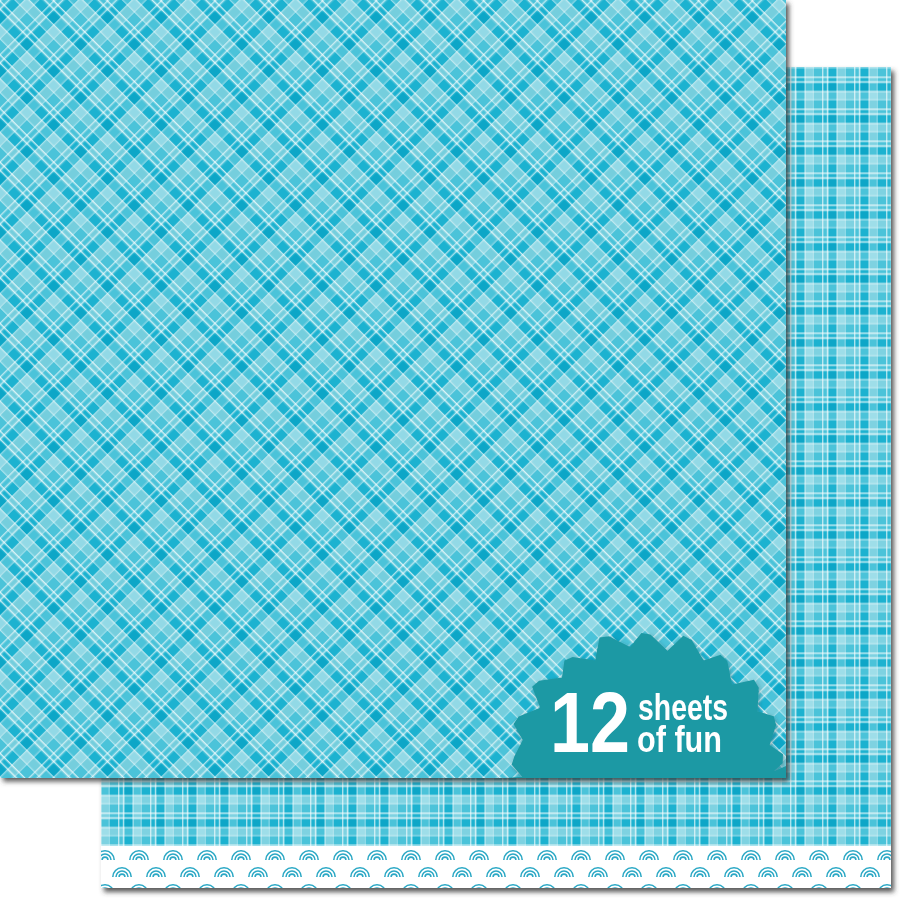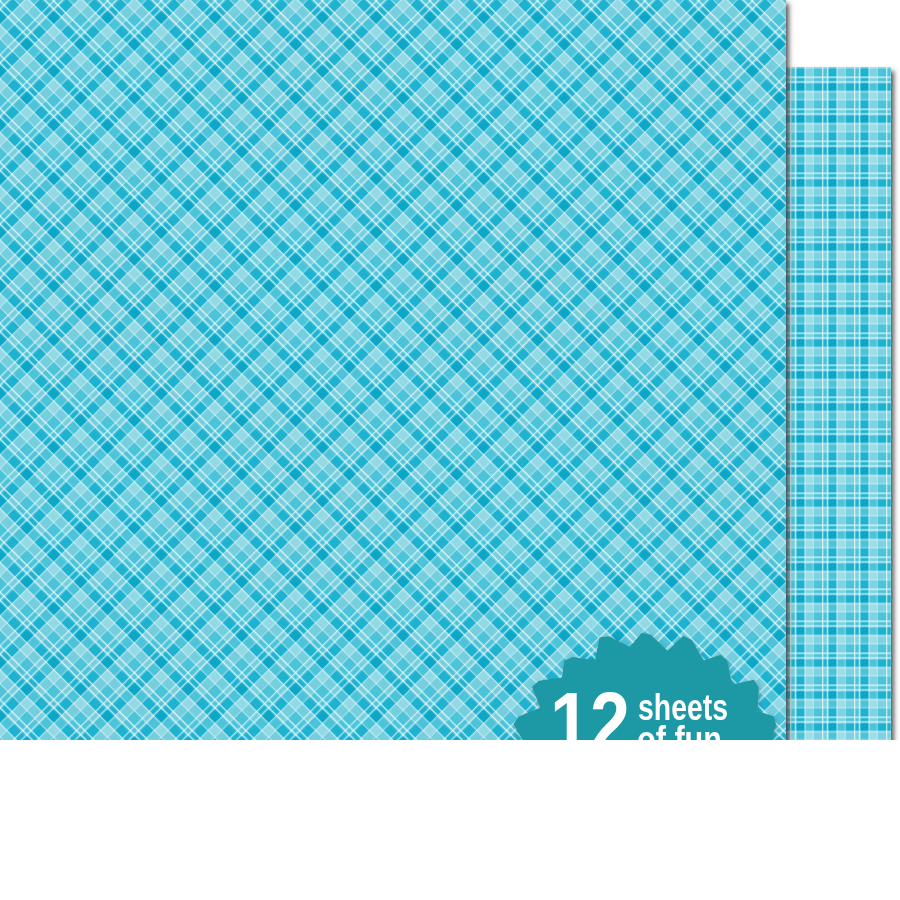--- a/index.html
+++ b/index.html
@@ -1,16 +1,16 @@
 <!DOCTYPE html>
 <html><head>
 <meta charset="utf-8">
 <style>
 html,body{margin:0;padding:0;background:#ffffff;}
-#stage{position:relative;width:900px;height:740px;background:#ffffff;overflow:hidden;font-family:"Liberation Sans",sans-serif;}
+#stage{position:relative;width:900px;height:900px;background:#ffffff;overflow:hidden;font-family:"Liberation Sans",sans-serif;}
 </style>
 </head>
 <body>
 <div id="stage">
 <svg width="900" height="900" viewBox="0 0 900 900" xmlns="http://www.w3.org/2000/svg">
 <defs>
 
   <pattern id="pp" width="32" height="32" patternUnits="userSpaceOnUse" x="22" y="12.5">
 
     <rect width="32" height="32" fill="#4cc3d9"></rect>

